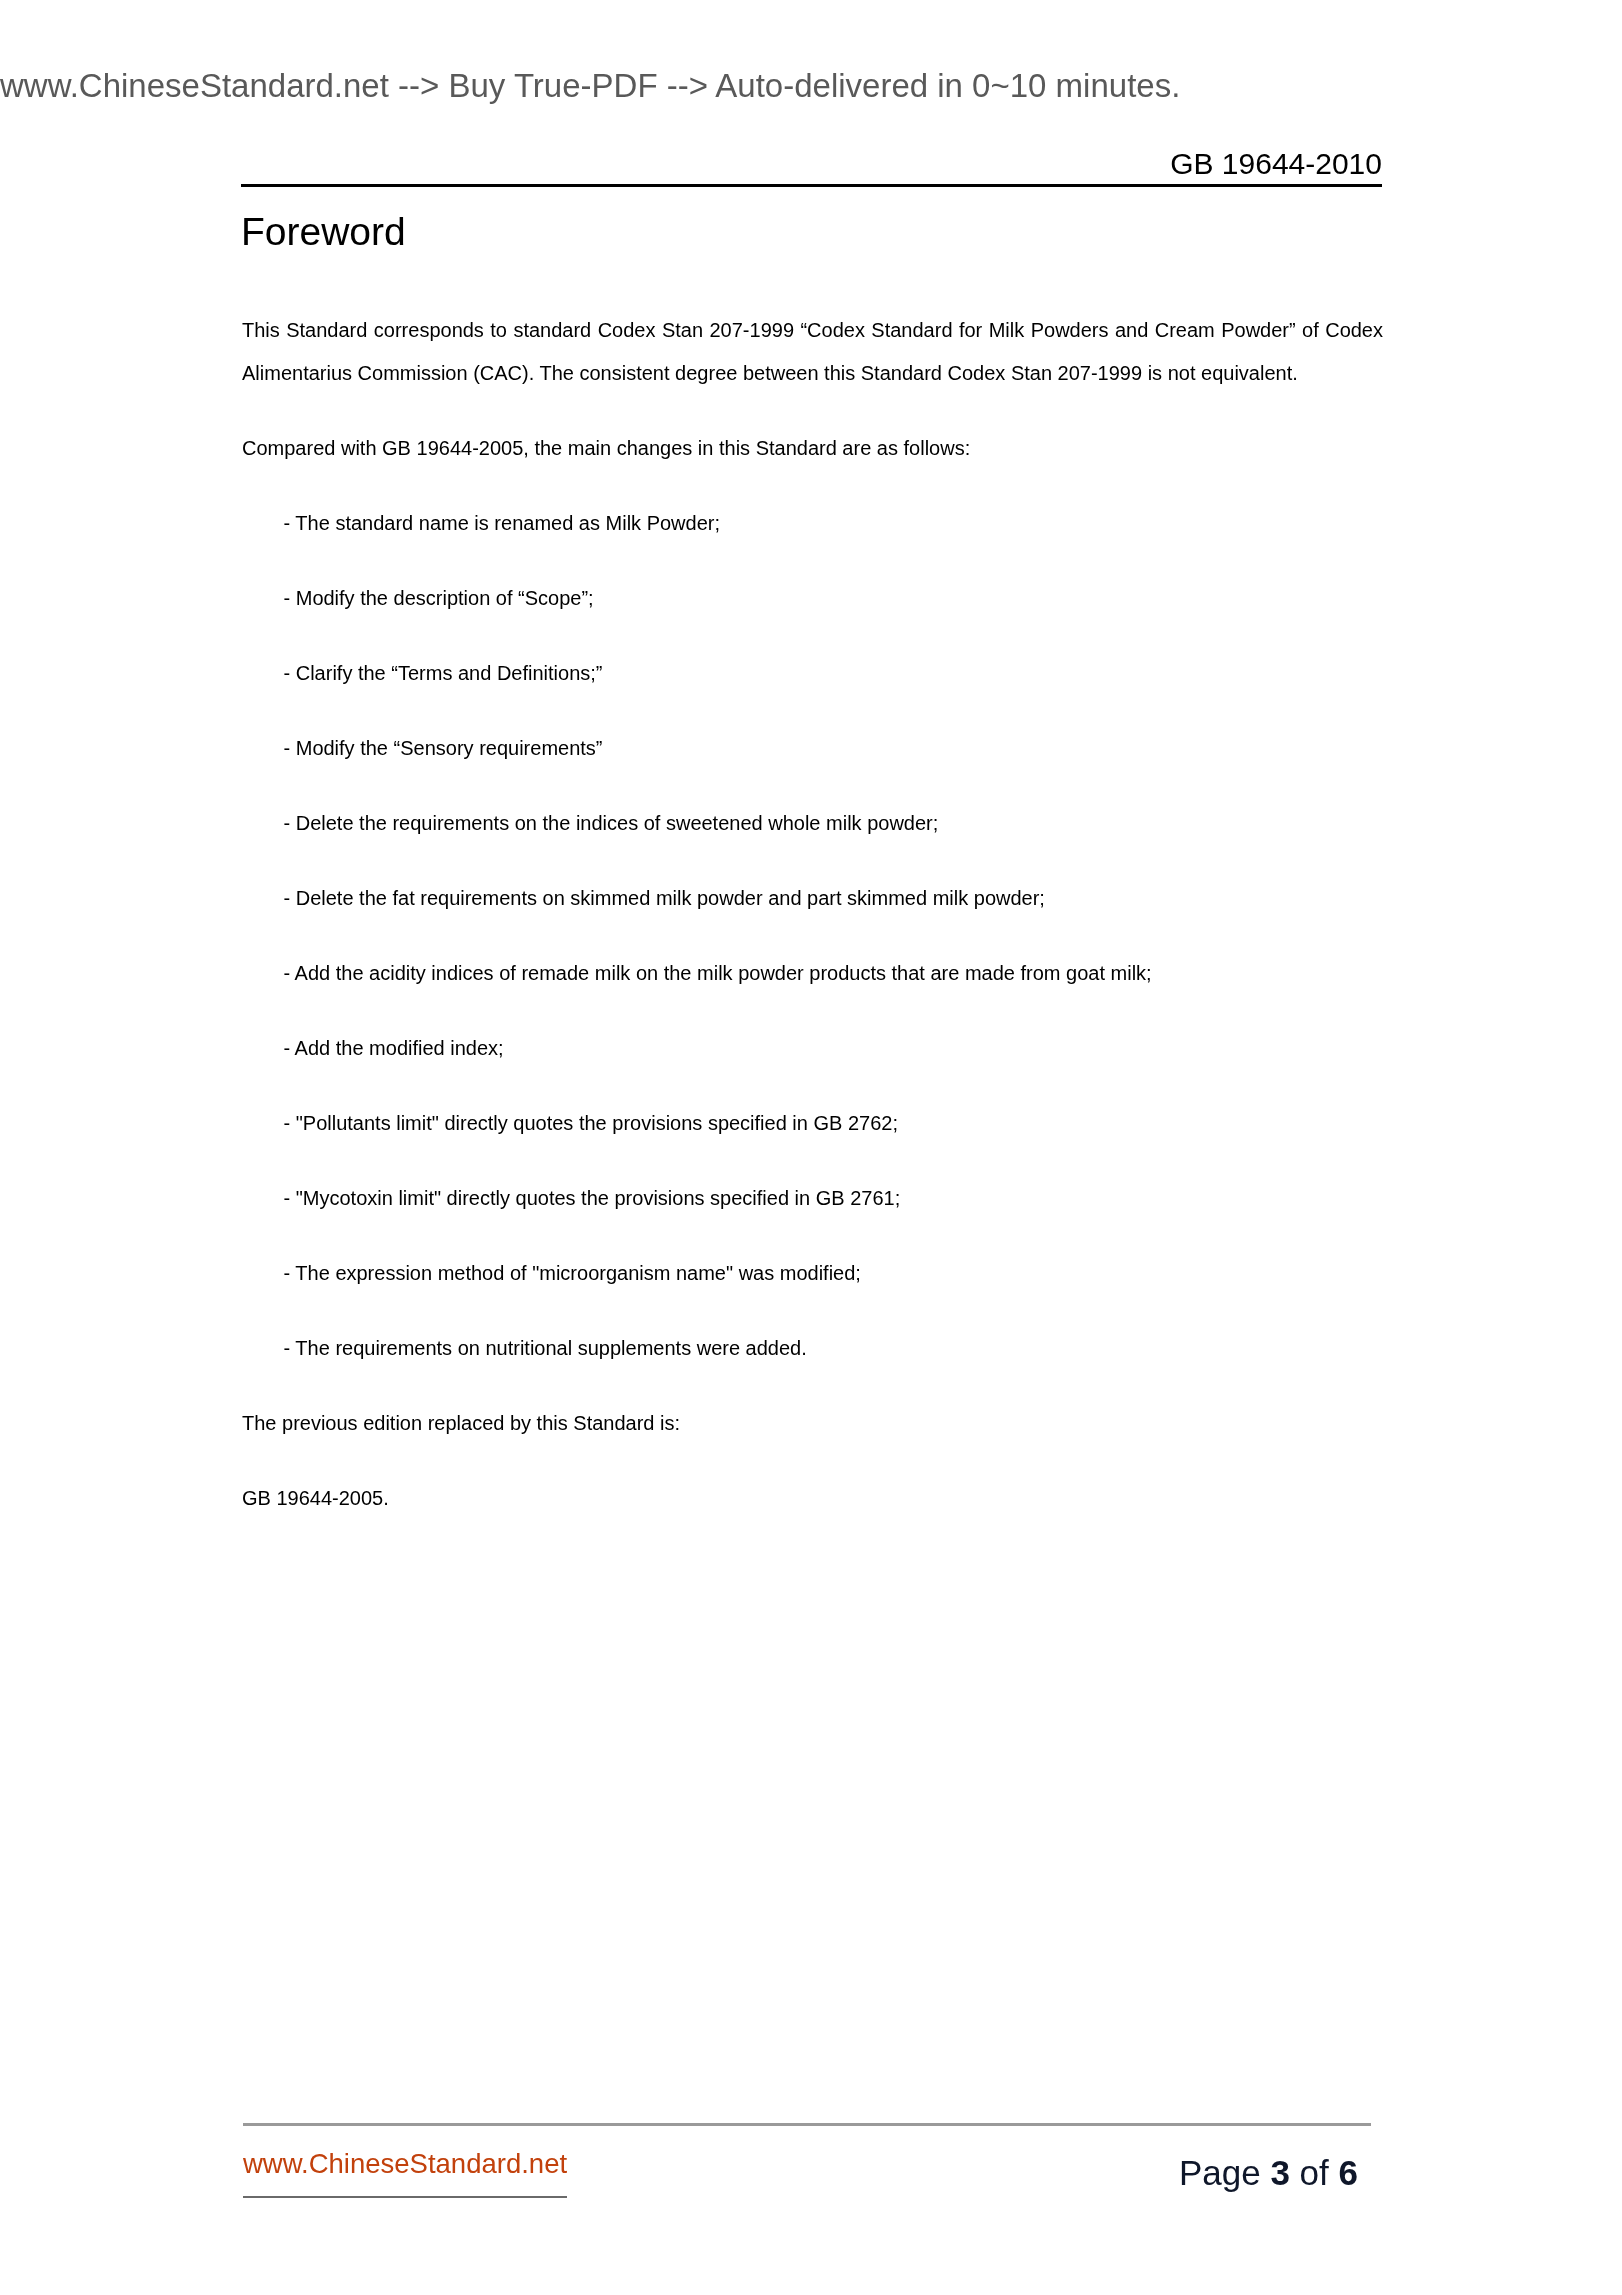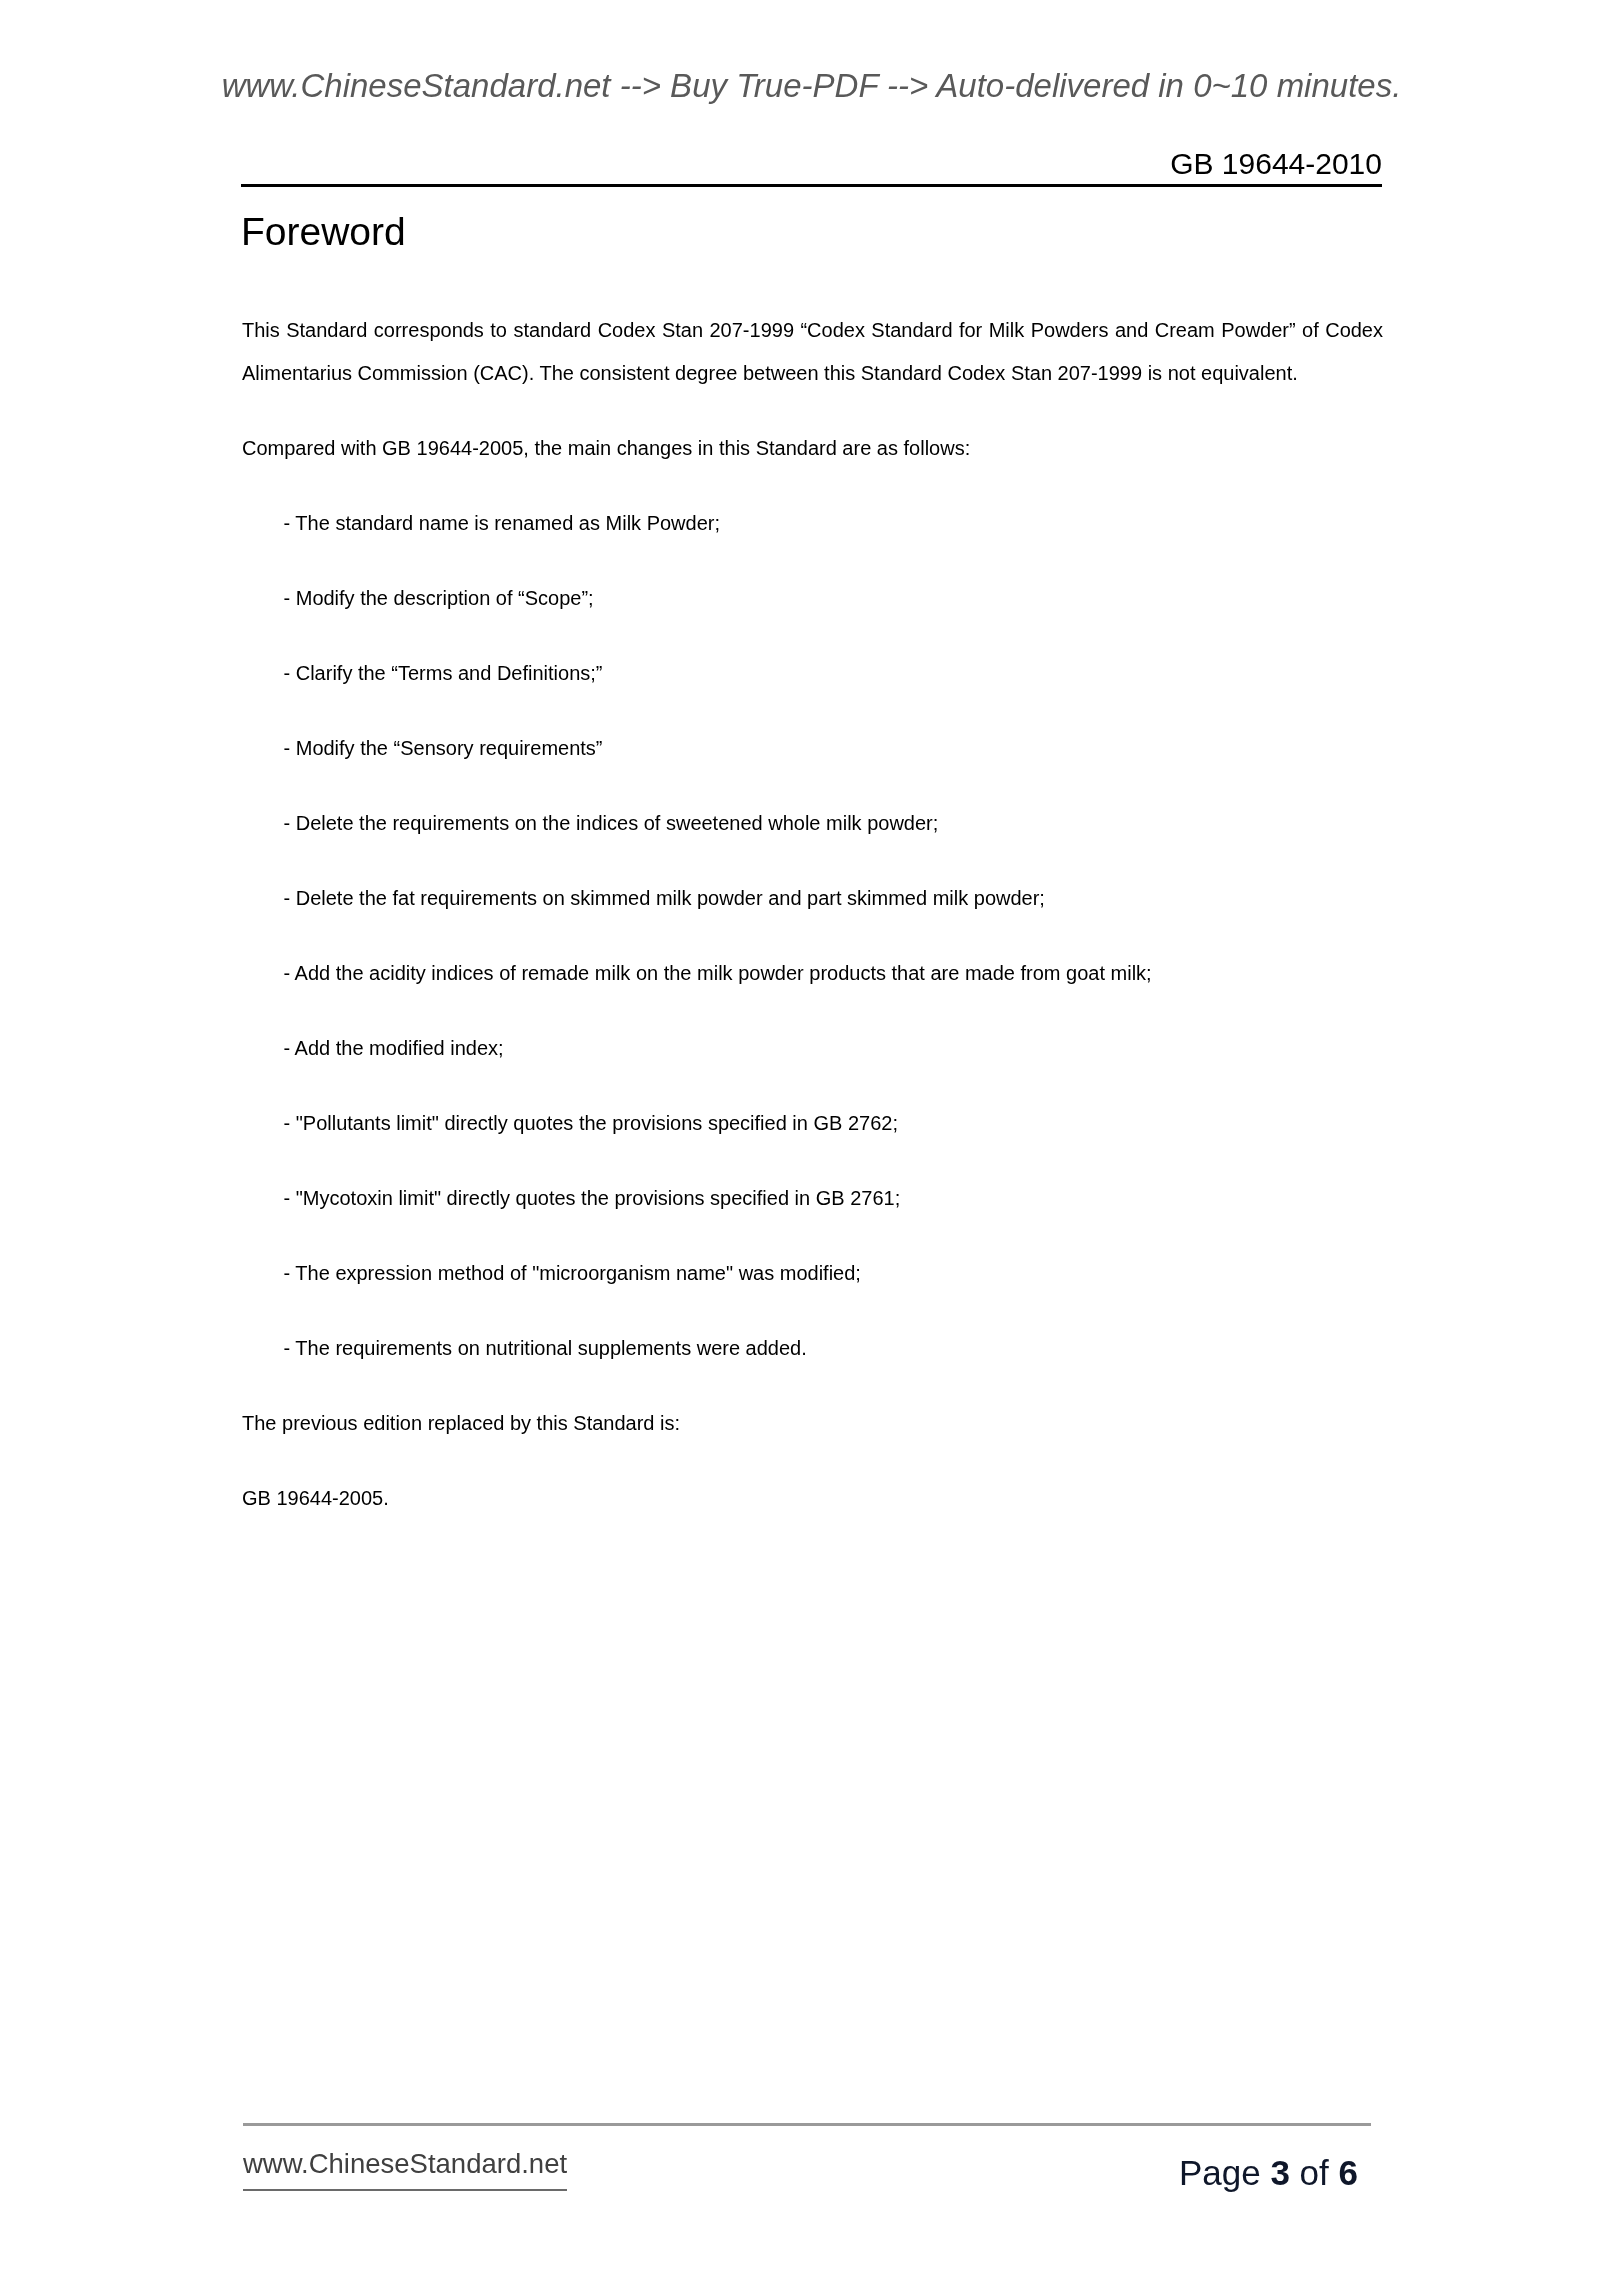--- a/index.html
+++ b/index.html
@@ -10,25 +10,24 @@
     background: #ffffff;
     font-family: "Liberation Sans", sans-serif;
     color: #000000;
     overflow: hidden;
   }
   .banner {
     position: absolute;
     top: 67px;
     left: 0;
     width: 100%;
-    text-align: center;
+    text-align: left;
     font-size: 33px;
     color: #595959;
     white-space: nowrap;
-    font-style: italic;
   }
   .doc-code {
     position: absolute;
     top: 147px;
     left: 241px;
     width: 1141px;
     text-align: right;
     font-size: 30px;
     color: #000000;
   }
@@ -76,24 +75,24 @@
     left: 243px;
     width: 1128px;
     height: 2.5px;
     background: #9a9a9a;
   }
   .footer-link {
     position: absolute;
     top: 2148px;
     left: 243px;
     font-size: 27.5px;
-    color: #404040;
+    color: #c2410c;
     text-decoration: none;
     border-bottom: 2.5px solid #6a6a6a;
-    padding-bottom: 9px;
+    padding-bottom: 16px;
     cursor: pointer;
   }
   .page-num {
     position: absolute;
     top: 2153px;
     right: 265px;
     font-size: 35px;
     color: #0f172a;
   }
   .page-num b { font-weight: bold; }

